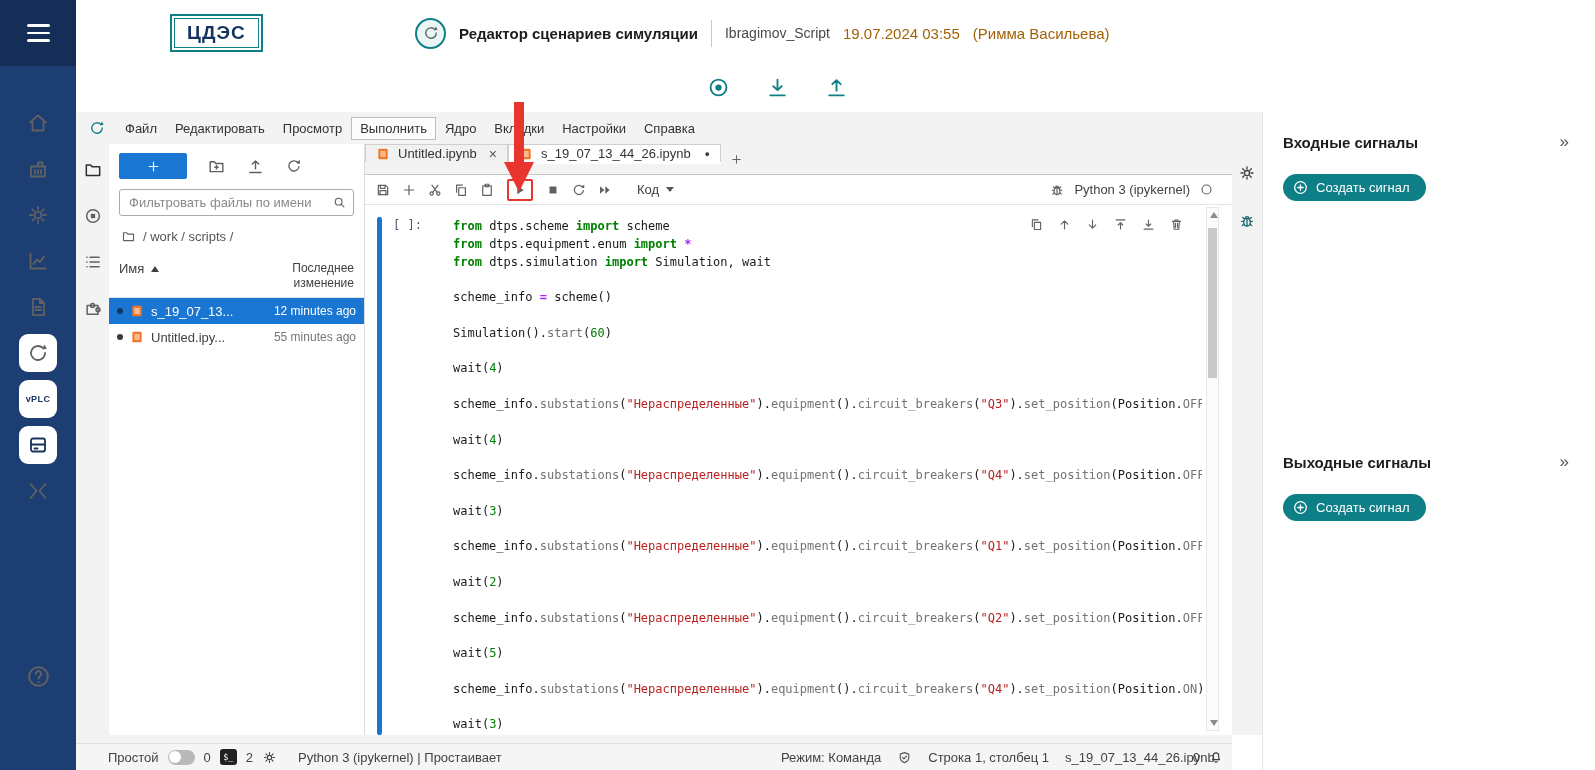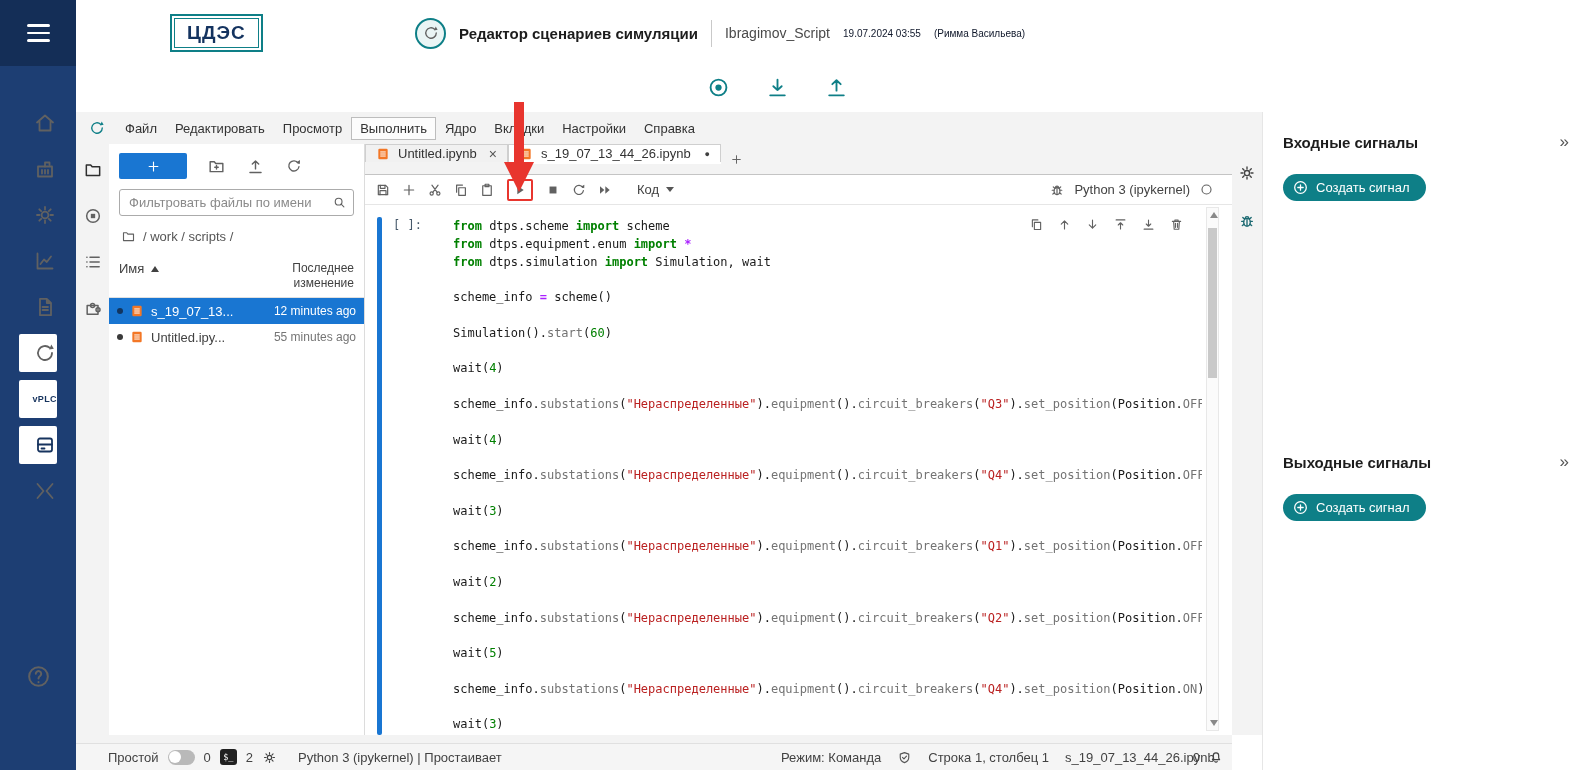--- a/index.html
+++ b/index.html
@@ -7,36 +7,36 @@
     font-family:"Liberation Sans",sans-serif;background:#fff;color:#222}
   .ico{display:inline-flex;align-items:center;justify-content:center;color:#616161;flex:none}
   .ico svg{display:block;stroke:currentColor;fill:none;stroke-width:1.8;stroke-linecap:round;stroke-linejoin:round}
 
   
   .app-sidebar{position:absolute;left:0;top:0;width:76px;height:770px;background:#1d3e73;z-index:20}
   .side-top{height:66px;background:#142e57;display:flex;align-items:center;justify-content:center;cursor:pointer}
   .hamb{display:flex;flex-direction:column;gap:5px}
   .hamb i{display:block;width:23px;height:2.6px;background:#fff;border-radius:2px}
   .side-icons{position:absolute;top:104px;left:0;width:76px;display:flex;flex-direction:column;align-items:center;gap:8px}
-  .s-ico{width:38px;height:38px;border-radius:2px;display:flex;align-items:center;justify-content:flex-end;color:#fff;cursor:pointer}
+  .s-ico{width:38px;height:38px;border-radius:9px;display:flex;align-items:center;justify-content:center;color:#fff;cursor:pointer}
   .s-ico.boxed{background:#fff;color:#16335e}
   .s-ico.active{background:#fff;color:#0E7F87}
   .s-vplc{font-weight:bold;font-size:9px;letter-spacing:.4px}
   .side-help{position:absolute;bottom:80px;left:0;width:76px;display:flex;justify-content:center;color:#fff;cursor:pointer}
 
   
   .top-header{position:absolute;left:76px;top:0;width:1519px;height:66px;background:#fff}
   .logo-box{position:absolute;left:94px;top:14px;border:2px solid #0E7F87;padding:2px}
   .logo-inner{border:1px solid #0E7F87;padding:3px 12px;font-weight:bold;font-size:19px;color:#14335f;letter-spacing:1px}
   .header-center{position:absolute;left:339px;top:0;height:66px;display:flex;align-items:center;gap:13px}
   .app-badge{width:31px;height:31px;border-radius:50%;border:2px solid #0E7F87;background:#eaf5f5;display:flex;align-items:center;justify-content:center;color:#0E7F87}
   .app-title{font-size:15px;font-weight:bold;color:#1c1c1c}
   .vsep{width:1px;height:27px;background:#c9c9c9}
   .script-name{font-size:14px;color:#4a4a4a}
-  .saved-at,.author{font-size:10px;color:#0f172a}
+  .saved-at,.author{font-size:15px;color:#a16207}
   .header-right{position:absolute;right:66px;top:0;height:66px;display:flex;align-items:center;gap:12px}
   .avatar{width:36px;height:36px;border-radius:50%;border:2.4px solid #1b1b1b;display:flex;align-items:center;justify-content:center;color:#1b1b1b}
   .user-name{font-size:15px;color:#111}
   .logout{margin-left:26px;color:#0E7F87;cursor:pointer}
 
   
   .action-bar{position:absolute;left:76px;top:66px;width:1519px;height:46px;background:#fff}
   .action-group{position:absolute;left:630px;top:9px;display:flex;gap:34px;align-items:center}
   .action-group .ico{color:#0E7F87;cursor:pointer}
 

